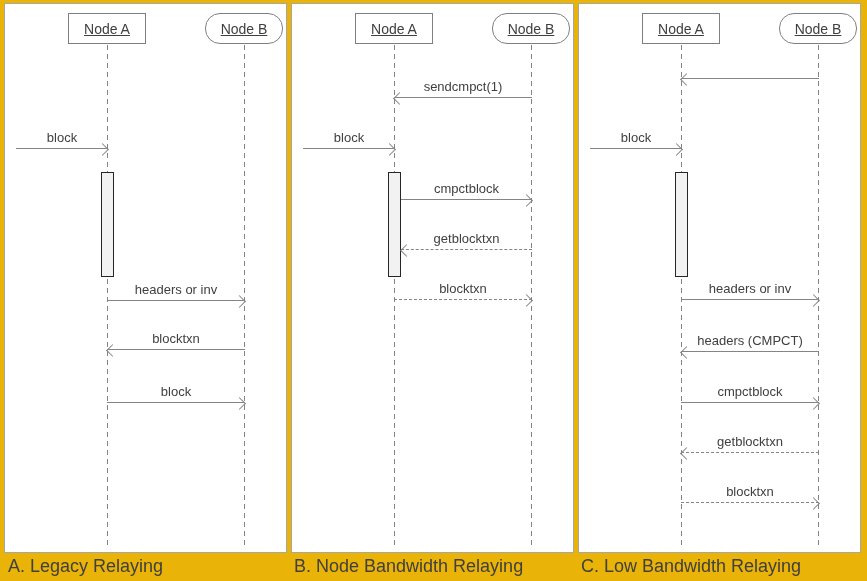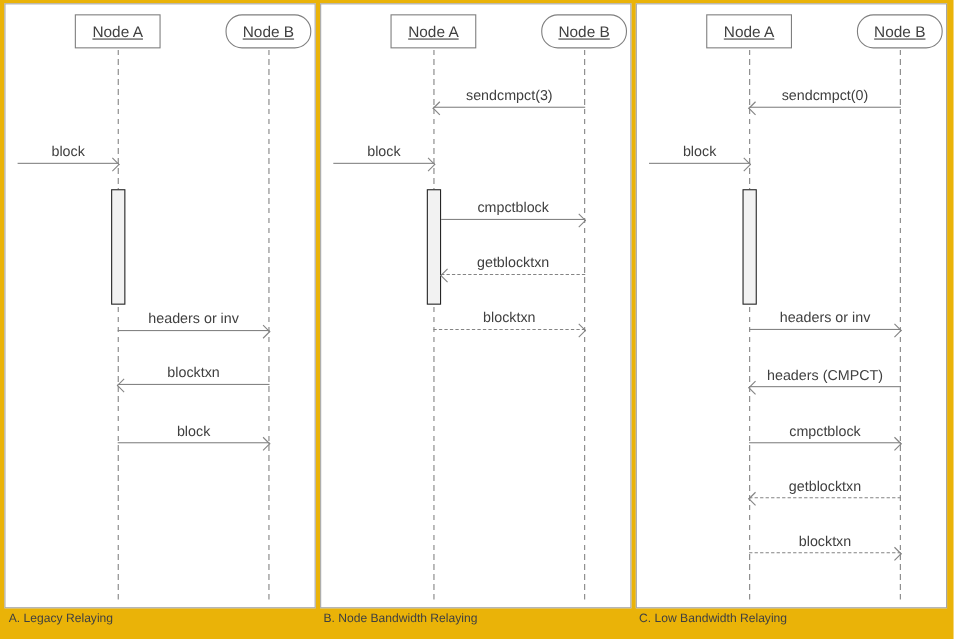--- a/index.html
+++ b/index.html
@@ -44,21 +44,21 @@
   }
   .msg-line{position:relative;height:0;border-top:1px solid #848484;}
   .msg-line.dashed{border-top-style:dashed;}
   .head{
     position:absolute;width:8px;height:8px;
     border:solid #848484;border-width:1px 1px 0 0;
   }
   .head-right{right:1px;top:-4px;transform:rotate(45deg);}
   .head-left{left:1px;top:-4px;transform:rotate(-135deg);}
   .caption{
-    position:absolute;top:556px;font-size:11px;color:#404040;white-space:nowrap;
+    position:absolute;top:556px;font-size:18px;color:#404040;white-space:nowrap;
   }
   .caption-a{left:8px;}
   .caption-b{left:294px;}
   .caption-c{left:581px;text-align:center;}
 </style>
 </head>
 <body>
 
 <div class="stage">
 
@@ -105,21 +105,21 @@
       <span class="node-label">Node A</span>
     </div>
     <div class="node-box node-b">
       <span class="node-label">Node B</span>
     </div>
     <div class="lifeline lifeline-a"></div>
     <div class="lifeline lifeline-b"></div>
     <div class="activation-bar"></div>
 
     <div class="message span-ab" style="top:74px">
-      <div class="msg-label">sendcmpct(3)</div>
+      <div class="msg-label">sendcmpct(1)</div>
       <div class="msg-line">
           <span class="head head-left"></span>
         </div>
     </div>
     <div class="message span-ext" style="top:125px">
       <div class="msg-label">block</div>
       <div class="msg-line">
           <span class="head head-right"></span>
         </div>
     </div>
@@ -149,21 +149,20 @@
       <span class="node-label">Node A</span>
     </div>
     <div class="node-box node-b">
       <span class="node-label">Node B</span>
     </div>
     <div class="lifeline lifeline-a"></div>
     <div class="lifeline lifeline-b"></div>
     <div class="activation-bar"></div>
 
     <div class="message span-ab" style="top:74px">
-      <div class="msg-label">sendcmpct(0)</div>
       <div class="msg-line">
           <span class="head head-left"></span>
         </div>
     </div>
     <div class="message span-ext" style="top:125px">
       <div class="msg-label">block</div>
       <div class="msg-line">
           <span class="head head-right"></span>
         </div>
     </div>

